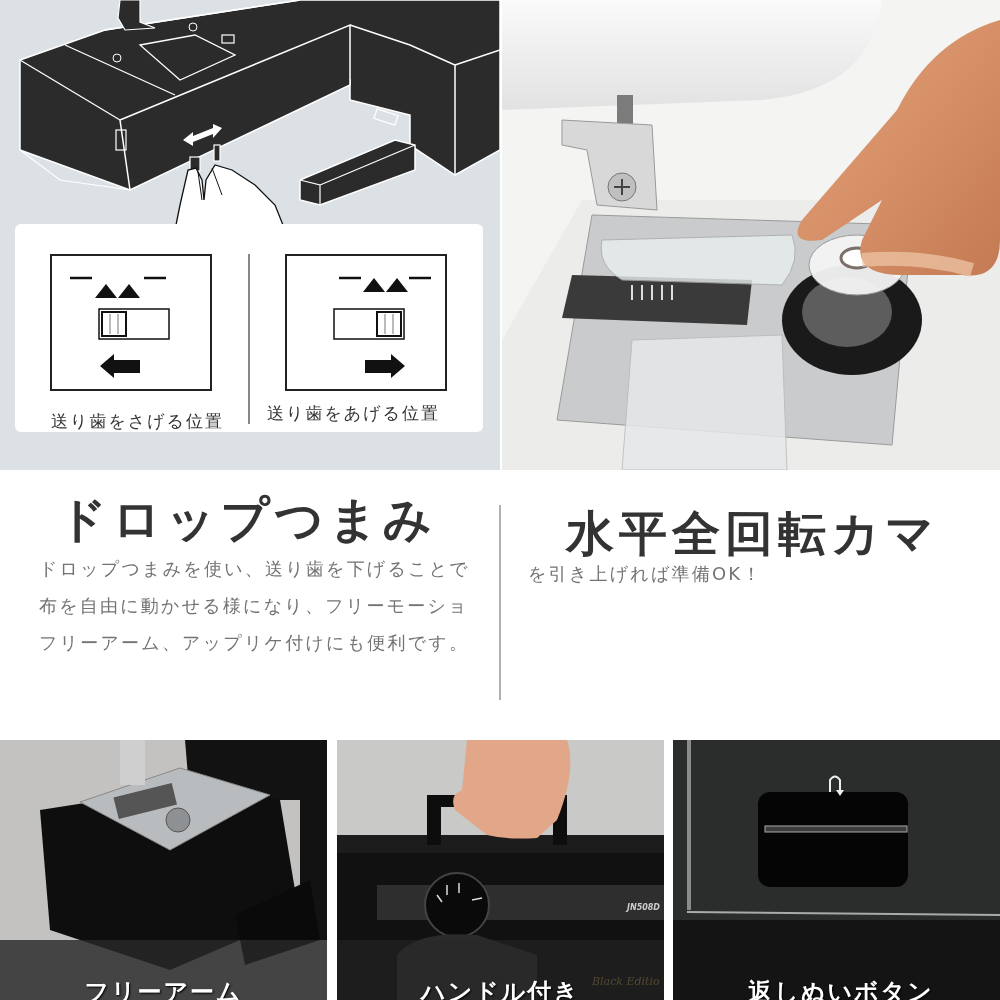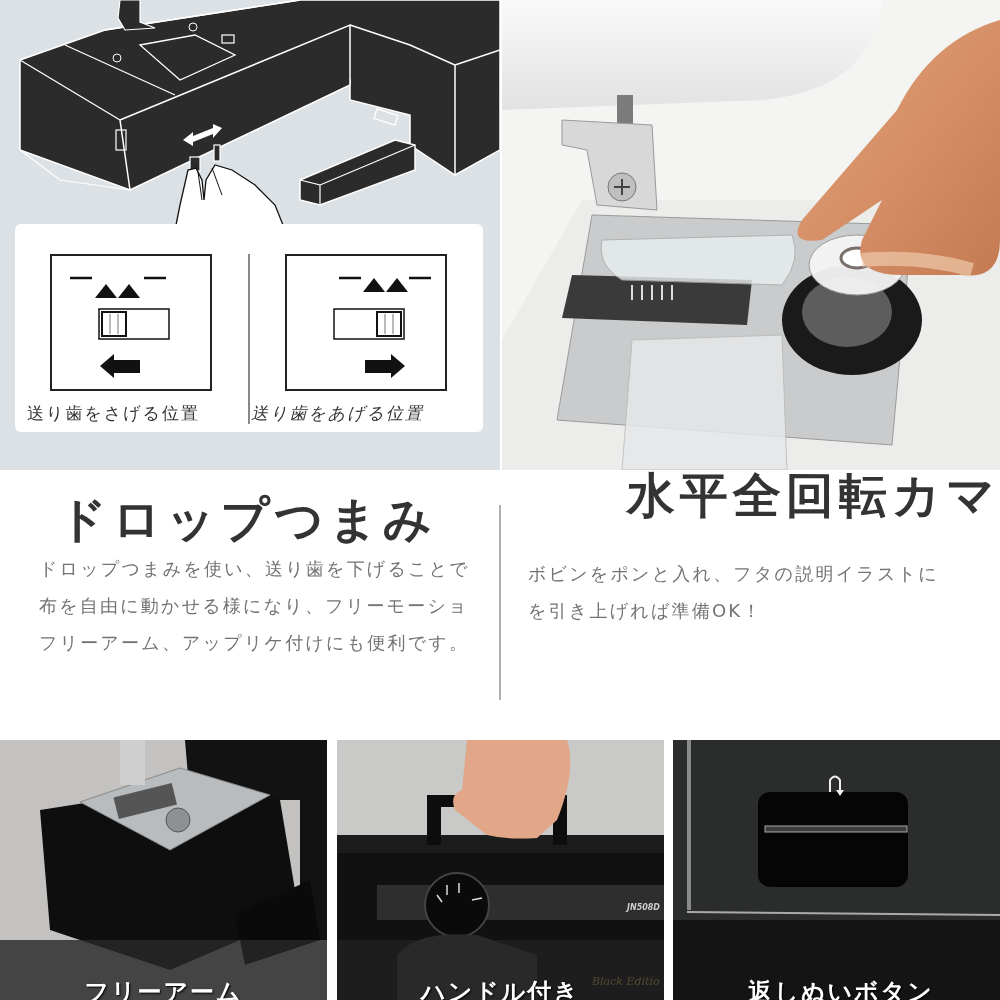--- a/index.html
+++ b/index.html
@@ -78,38 +78,38 @@
         <line x1="92" y1="22" x2="114" y2="22" stroke="#111" stroke-width="2.5"></line>
         <polygon points="43,42 54,28 65,42" fill="#111"></polygon>
         <polygon points="66,42 77,28 88,42" fill="#111"></polygon>
         <rect x="47" y="53" width="70" height="30" fill="#fff" stroke="#111" stroke-width="1.5"></rect>
         <rect x="50" y="56" width="24" height="24" fill="#fff" stroke="#111" stroke-width="2"></rect>
         <line x1="58" y1="58" x2="58" y2="78" stroke="#777" stroke-width="1"></line>
         <line x1="66" y1="58" x2="66" y2="78" stroke="#777" stroke-width="1"></line>
         <polygon points="48,110 62,98 62,104 88,104 88,117 62,117 62,122" fill="#111"></polygon>
       </svg>
     </div>
-    <div class="dial-caption" style="left:12px;">送り歯をさげる位置</div>
+    <div class="dial-caption" style="left:36px;margin-top:8px;">送り歯をさげる位置</div>
 
     <div id="legend-divider"></div>
 
     <div class="dial-box" style="left:270px;">
       <svg width="162" height="137" viewBox="0 0 162 137">
         <line x1="52" y1="22" x2="74" y2="22" stroke="#111" stroke-width="2.5"></line>
         <line x1="122" y1="22" x2="144" y2="22" stroke="#111" stroke-width="2.5"></line>
         <polygon points="76,36 87,22 98,36" fill="#111"></polygon>
         <polygon points="99,36 110,22 121,36" fill="#111"></polygon>
         <rect x="47" y="53" width="70" height="30" fill="#fff" stroke="#111" stroke-width="1.5"></rect>
         <rect x="90" y="56" width="24" height="24" fill="#fff" stroke="#111" stroke-width="2"></rect>
         <line x1="98" y1="58" x2="98" y2="78" stroke="#777" stroke-width="1"></line>
         <line x1="106" y1="58" x2="106" y2="78" stroke="#777" stroke-width="1"></line>
         <polygon points="118,110 104,98 104,104 78,104 78,117 104,117 104,122" fill="#111"></polygon>
       </svg>
     </div>
-    <div class="dial-caption" style="left:236px;font-style:italic;">送り歯をあげる位置</div>
+    <div class="dial-caption" style="left:252px;">送り歯をあげる位置</div>
   </div>
 </div>
 
 <div id="photo-bobbin" class="abs">
   <svg width="498" height="470" viewBox="0 0 498 470">
     <defs>
       <linearGradient id="gArm" x1="0" y1="0" x2="0" y2="1">
         <stop offset="0" stop-color="#fafafa"></stop>
           <stop offset="1" stop-color="#e2e2e2"></stop>
       </linearGradient>
@@ -158,23 +158,22 @@
 
 <div class="feat-title" style="left:0; top:488px; width:495px;">ドロップつまみ</div>
 <div class="feat-body" style="left:39px; top:550px; width:460px;">
   <div>ドロップつまみを使い、送り歯を下げることで</div>
   <div>布を自由に動かせる様になり、フリーモーショ</div>
   <div>フリーアーム、アップリケ付けにも便利です。</div>
 </div>
 
 <div id="mid-divider" class="abs"></div>
 
-<div class="feat-title" style="left:505px; top:464px; width:495px;text-align:right;">水平全回転カマ</div>
+<div class="feat-title" style="left:505px; top:502px; width:495px;">水平全回転カマ</div>
 <div class="feat-body" style="left:528px; top:555px; width:460px;">
-  <div>ボビンをポンと入れ、フタの説明イラストに</div>
   <div>を引き上げれば準備OK！</div>
 </div>
 
 <div class="bottom-photo" style="left:0; width:327px; background:#bdbcba;">
   <svg width="327" height="260" viewBox="0 0 327 260">
     <rect width="327" height="260" fill="#c3c2c0"></rect>
     <polygon points="185,0 327,0 327,200 300,200 300,60 190,60" fill="#121212"></polygon>
     <polygon points="40,70 200,45 280,60 300,180 240,200 170,230 50,190" fill="#0e0e0e"></polygon>
     <polygon points="80,62 180,28 270,55 170,110" fill="#b9bcbf" stroke="#888"></polygon>
     <rect x="115" y="50" width="60" height="22" fill="#555" transform="rotate(-14 145 60)"></rect>

